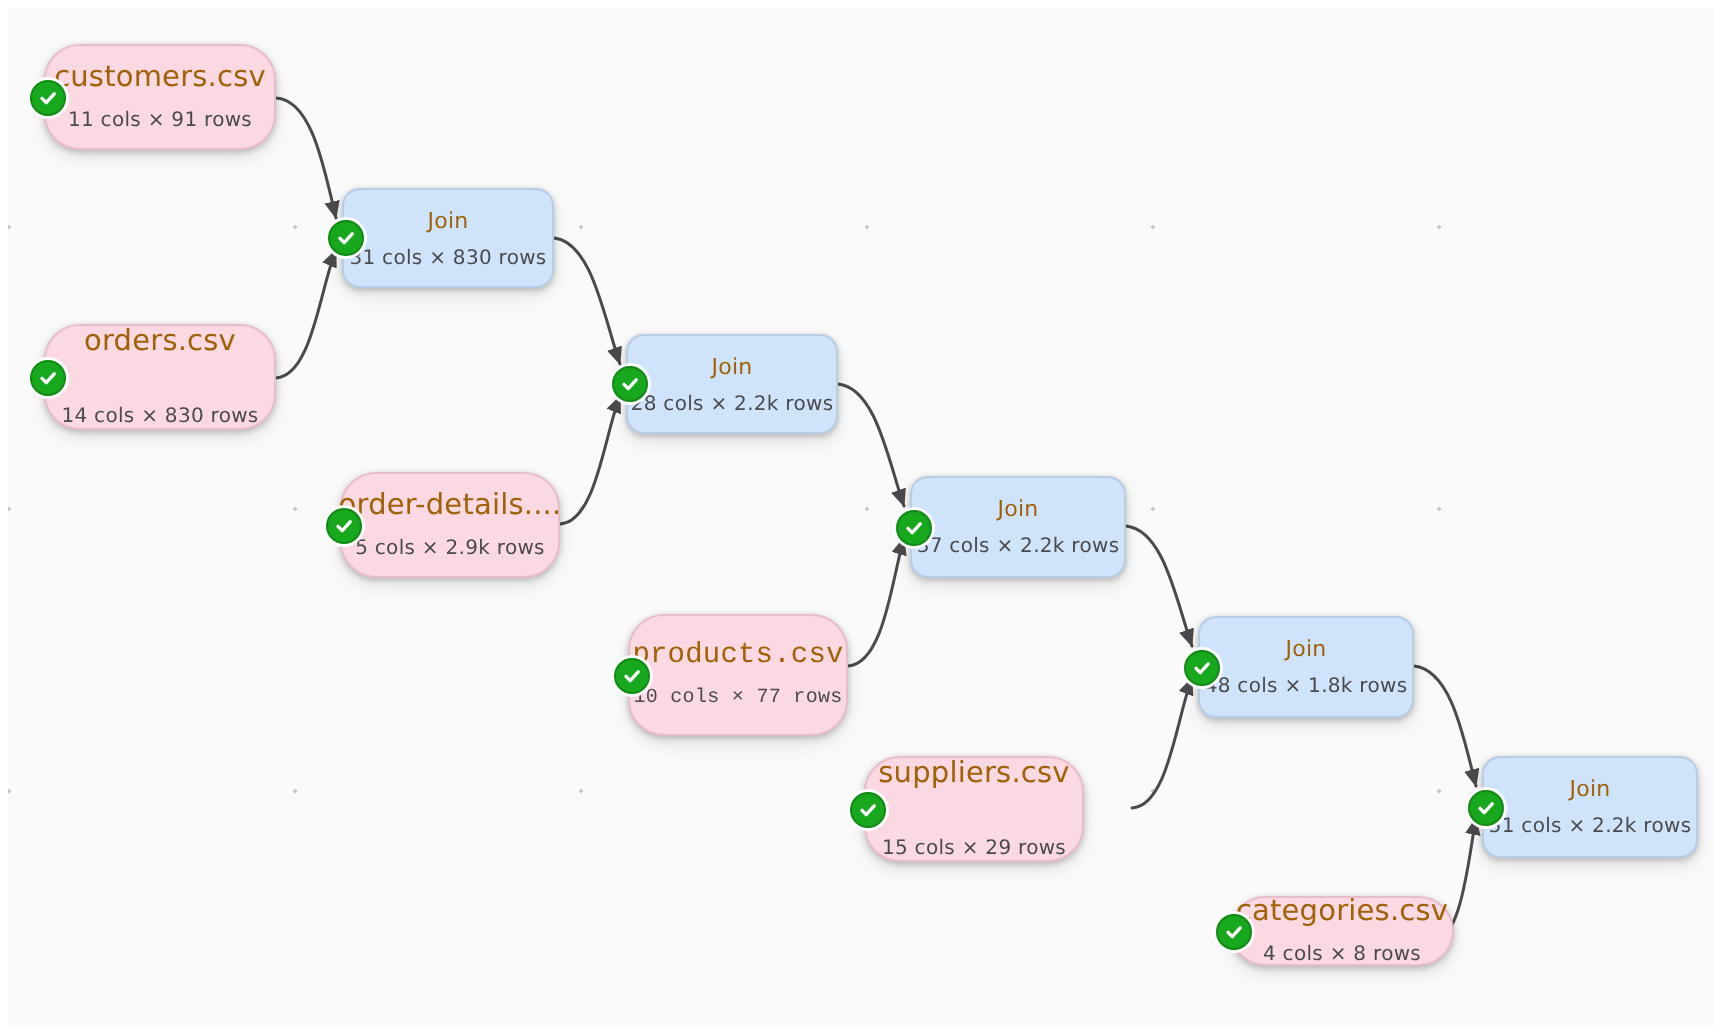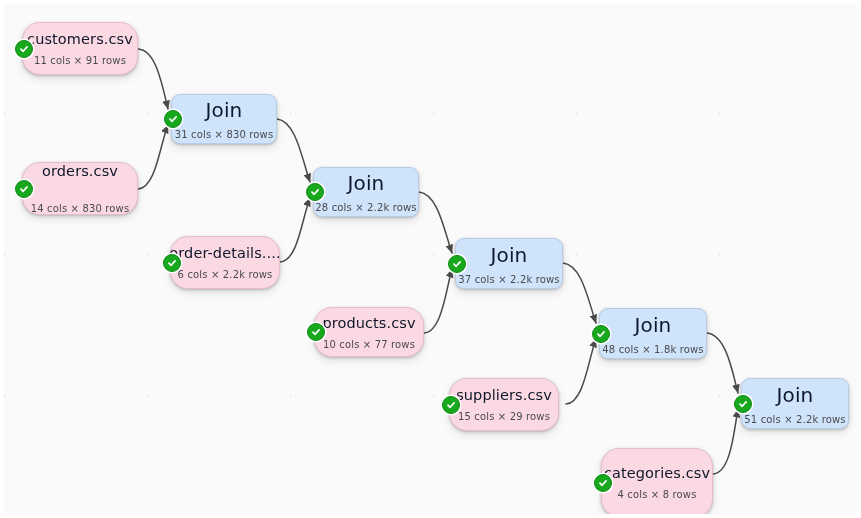--- a/index.html
+++ b/index.html
@@ -53,26 +53,26 @@
     border-radius: 18px;
   }
 
   .node.join {
     background: #cfe4fb;
     border: 1px solid #b7cde6;
     border-radius: 9px;
   }
 
   .node-title {
-    color: #0f172a;
+    color: #a16207;
     letter-spacing: 0.1px;
     white-space: nowrap;
   }
   .source .node-title { font-size: 14.5px; }
-  .join .node-title { font-size: 20px; }
+  .join .node-title { font-size: 11px; }
 
   .node-meta {
     color: #4a4a4e;
     font-size: 10px;
     white-space: nowrap;
     margin-top: 7px;
     letter-spacing: 0.15px;
   }
   .source .node-meta { margin-top: 8px; }
 
@@ -146,68 +146,68 @@
         <div class="node-title">Join</div>
         <div class="node-meta">31 cols × 830 rows</div>
       </div>
       <div class="node source" style="left: 166px; top: 232px; width: 110px; height: 53px;">
         <div class="status-badge">
           <svg width="10" height="10" viewBox="0 0 10 10">
             <path d="M2 5.2 L4.1 7.3 L8.1 2.9" fill="none" stroke="#ffffff" stroke-width="1.7" stroke-linecap="round" stroke-linejoin="round"></path>
           </svg>
         </div>
         <div class="node-title">order-details....</div>
-        <div class="node-meta">6 cols × 2.2k rows</div>
+        <div class="node-meta">5 cols × 2.9k rows</div>
       </div>
       <div class="node join" style="left: 309px; top: 163px; width: 106px; height: 50px;">
         <div class="status-badge">
           <svg width="10" height="10" viewBox="0 0 10 10">
             <path d="M2 5.2 L4.1 7.3 L8.1 2.9" fill="none" stroke="#ffffff" stroke-width="1.7" stroke-linecap="round" stroke-linejoin="round"></path>
           </svg>
         </div>
         <div class="node-title">Join</div>
         <div class="node-meta">28 cols × 2.2k rows</div>
       </div>
-      <div class="node source" style="left: 310px; top: 303px; width: 110px; height: 50px;">
+      <div class="node source" style="left: 310px; top: 303px; width: 110px; height: 61px; font-family: Liberation Mono, monospace;">
         <div class="status-badge">
           <svg width="10" height="10" viewBox="0 0 10 10">
             <path d="M2 5.2 L4.1 7.3 L8.1 2.9" fill="none" stroke="#ffffff" stroke-width="1.7" stroke-linecap="round" stroke-linejoin="round"></path>
           </svg>
         </div>
         <div class="node-title">products.csv</div>
         <div class="node-meta">10 cols × 77 rows</div>
       </div>
       <div class="node join" style="left: 451px; top: 234px; width: 108px; height: 51px;">
         <div class="status-badge">
           <svg width="10" height="10" viewBox="0 0 10 10">
             <path d="M2 5.2 L4.1 7.3 L8.1 2.9" fill="none" stroke="#ffffff" stroke-width="1.7" stroke-linecap="round" stroke-linejoin="round"></path>
           </svg>
         </div>
         <div class="node-title">Join</div>
         <div class="node-meta">37 cols × 2.2k rows</div>
       </div>
-      <div class="node source" style="left: 445px; top: 374px; width: 110px; height: 53px;">
+      <div class="node source" style="left: 428px; top: 374px; width: 110px; height: 53px; justify-content: space-between;">
         <div class="status-badge">
           <svg width="10" height="10" viewBox="0 0 10 10">
             <path d="M2 5.2 L4.1 7.3 L8.1 2.9" fill="none" stroke="#ffffff" stroke-width="1.7" stroke-linecap="round" stroke-linejoin="round"></path>
           </svg>
         </div>
         <div class="node-title">suppliers.csv</div>
         <div class="node-meta">15 cols × 29 rows</div>
       </div>
       <div class="node join" style="left: 595px; top: 304px; width: 108px; height: 51px;">
         <div class="status-badge">
           <svg width="10" height="10" viewBox="0 0 10 10">
             <path d="M2 5.2 L4.1 7.3 L8.1 2.9" fill="none" stroke="#ffffff" stroke-width="1.7" stroke-linecap="round" stroke-linejoin="round"></path>
           </svg>
         </div>
         <div class="node-title">Join</div>
         <div class="node-meta">48 cols × 1.8k rows</div>
       </div>
-      <div class="node source" style="left: 597px; top: 444px; width: 112px; height: 69px;">
+      <div class="node source" style="left: 611px; top: 444px; width: 112px; height: 35px;">
         <div class="status-badge">
           <svg width="10" height="10" viewBox="0 0 10 10">
             <path d="M2 5.2 L4.1 7.3 L8.1 2.9" fill="none" stroke="#ffffff" stroke-width="1.7" stroke-linecap="round" stroke-linejoin="round"></path>
           </svg>
         </div>
         <div class="node-title">categories.csv</div>
         <div class="node-meta">4 cols × 8 rows</div>
       </div>
       <div class="node join" style="left: 737px; top: 374px; width: 108px; height: 51px;">
         <div class="status-badge">

